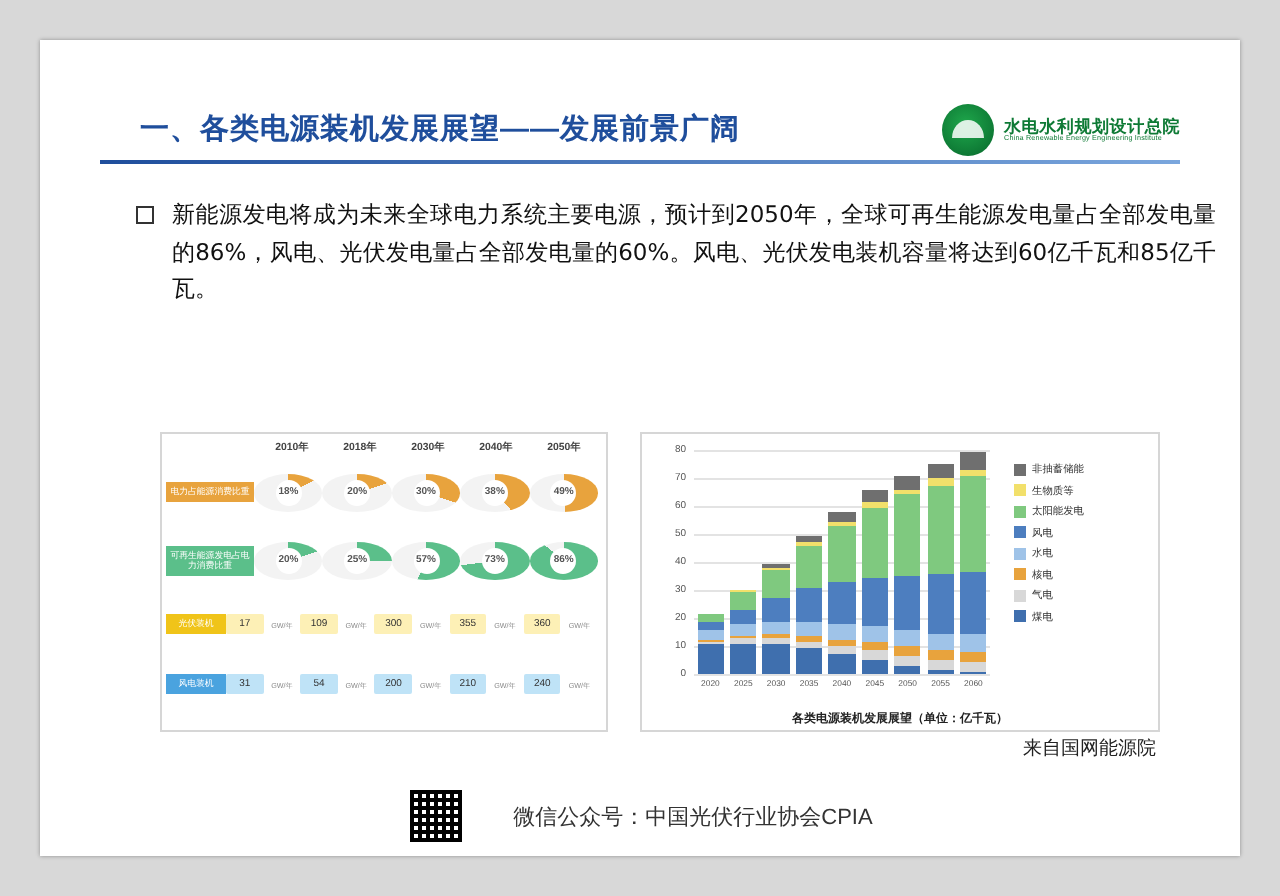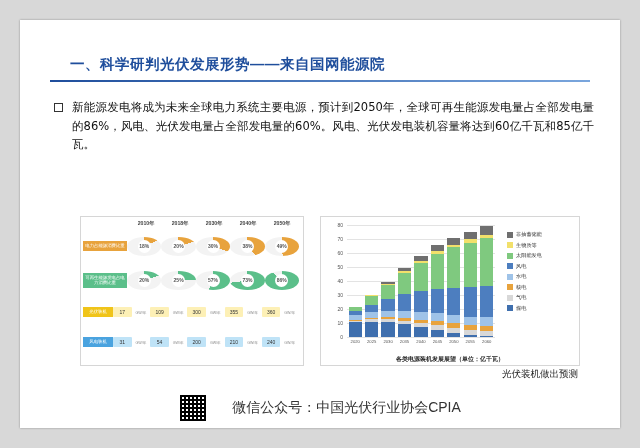--- a/index.html
+++ b/index.html
@@ -38,21 +38,21 @@
   .logo-mark:after{
     content:"";position:absolute;left:5px;top:8px;width:16px;height:9px;
     border-radius:50%/100% 100% 0 0;
     background:#fff;opacity:.85;
   }
   .logo-text{margin-left:5px;line-height:1.05;}
   .logo-cn{font-size:8.5px;color:#0e7a35;font-weight:bold;letter-spacing:.3px;white-space:nowrap;}
   .logo-en{font-size:3.6px;color:#0e7a35;white-space:nowrap;letter-spacing:.1px;}
 
   
-  .bullets{position:absolute;left:34px;top:78px;width:540px;}
+  .bullets{position:absolute;left:48px;top:78px;width:540px;}
   .bullet{display:flex;margin-bottom:6px;}
   .bullet-mark{
     flex:0 0 auto;width:7px;height:7px;border:1px solid #333;
     margin:5px 9px 0 0;background:#fff;
   }
   .bullet-text{
     font-size:11.5px;color:#111;line-height:1.62;text-align:justify;
     font-family:"DejaVu Sans","Liberation Sans",sans-serif;
   }
 
@@ -124,30 +124,37 @@
     position:absolute;left:0;bottom:6px;width:100%;
     display:flex;align-items:center;justify-content:center;
   }
   .qr{
     width:26px;height:26px;background:
       repeating-linear-gradient(0deg,#000 0 2px,#fff 2px 4px),
       repeating-linear-gradient(90deg,#000 0 2px,rgba(255,255,255,0) 2px 4px);
     background-blend-mode:multiply;
     margin-right:7px;border:1px solid #fff;
   }
-  .footer-text{font-size:14px;color:#333;margin-left:18px;}
+  .footer-text{font-size:11px;color:#333;margin-left:18px;}
 </style>
 </head>
 <body>
 
 <div class="slide">
 
   <div class="header">
-    <div class="hdr-title">一、科学研判光伏发展形势——来自国网能源院</div>
+    <div class="hdr-title">一、各类电源装机发展展望——发展前景广阔</div>
     <div class="hdr-bar"></div>
+    <div class="hdr-logo">
+      <div class="logo-mark"></div>
+      <div class="logo-text">
+        <div class="logo-cn">水电水利规划设计总院</div>
+        <div class="logo-en">China Renewable Energy Engineering Institute</div>
+      </div>
+    </div>
   </div>
 
   <div class="bullets">
     <div class="bullet">
       <div class="bullet-mark"></div>
       <div class="bullet-text">新能源发电将成为未来全球电力系统主要电源，预计到2050年，全球可再生能源发电量占全部发电量的86%，风电、光伏发电量占全部发电量的60%。风电、光伏发电装机容量将达到60亿千瓦和85亿千瓦。</div>
     </div>
   </div>
 
   <div class="fig-left">
@@ -455,20 +462,20 @@
             <span>气电</span>
           </div>
           <div>
             <i style="background: rgb(63, 111, 174);"></i>
             <span>煤电</span>
           </div>
         </div>
       <div class="rc-title">各类电源装机发展展望（单位：亿千瓦）</div>
     </div>
   </div>
-  <div class="fig-right-caption">光伏装机做出预测</div>
+  <div class="fig-right-caption">来自国网能源院</div>
 
   <div class="footer">
     <div class="qr"></div>
     <div class="footer-text">微信公众号：中国光伏行业协会CPIA</div>
   </div>
 
 </div>
 
 </body></html>

